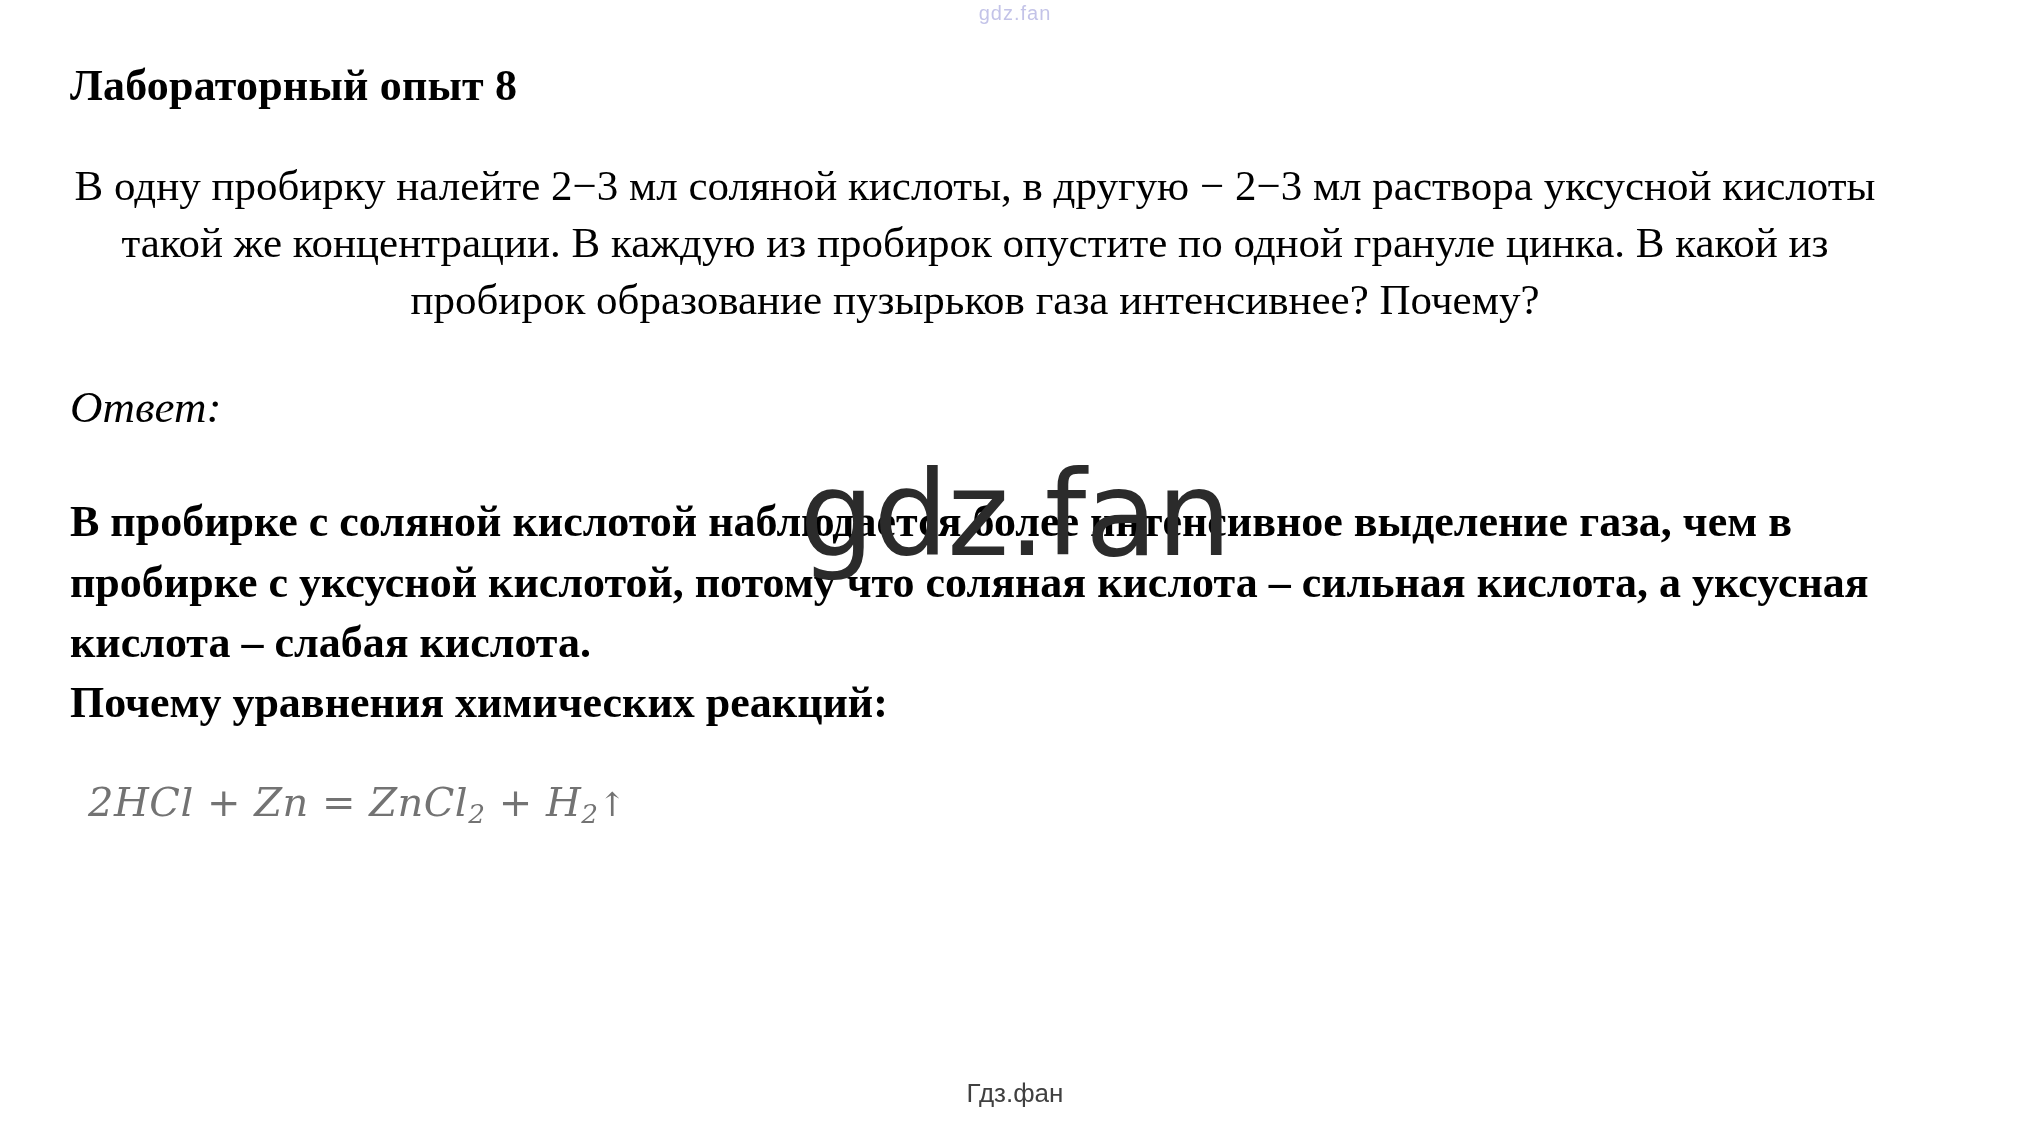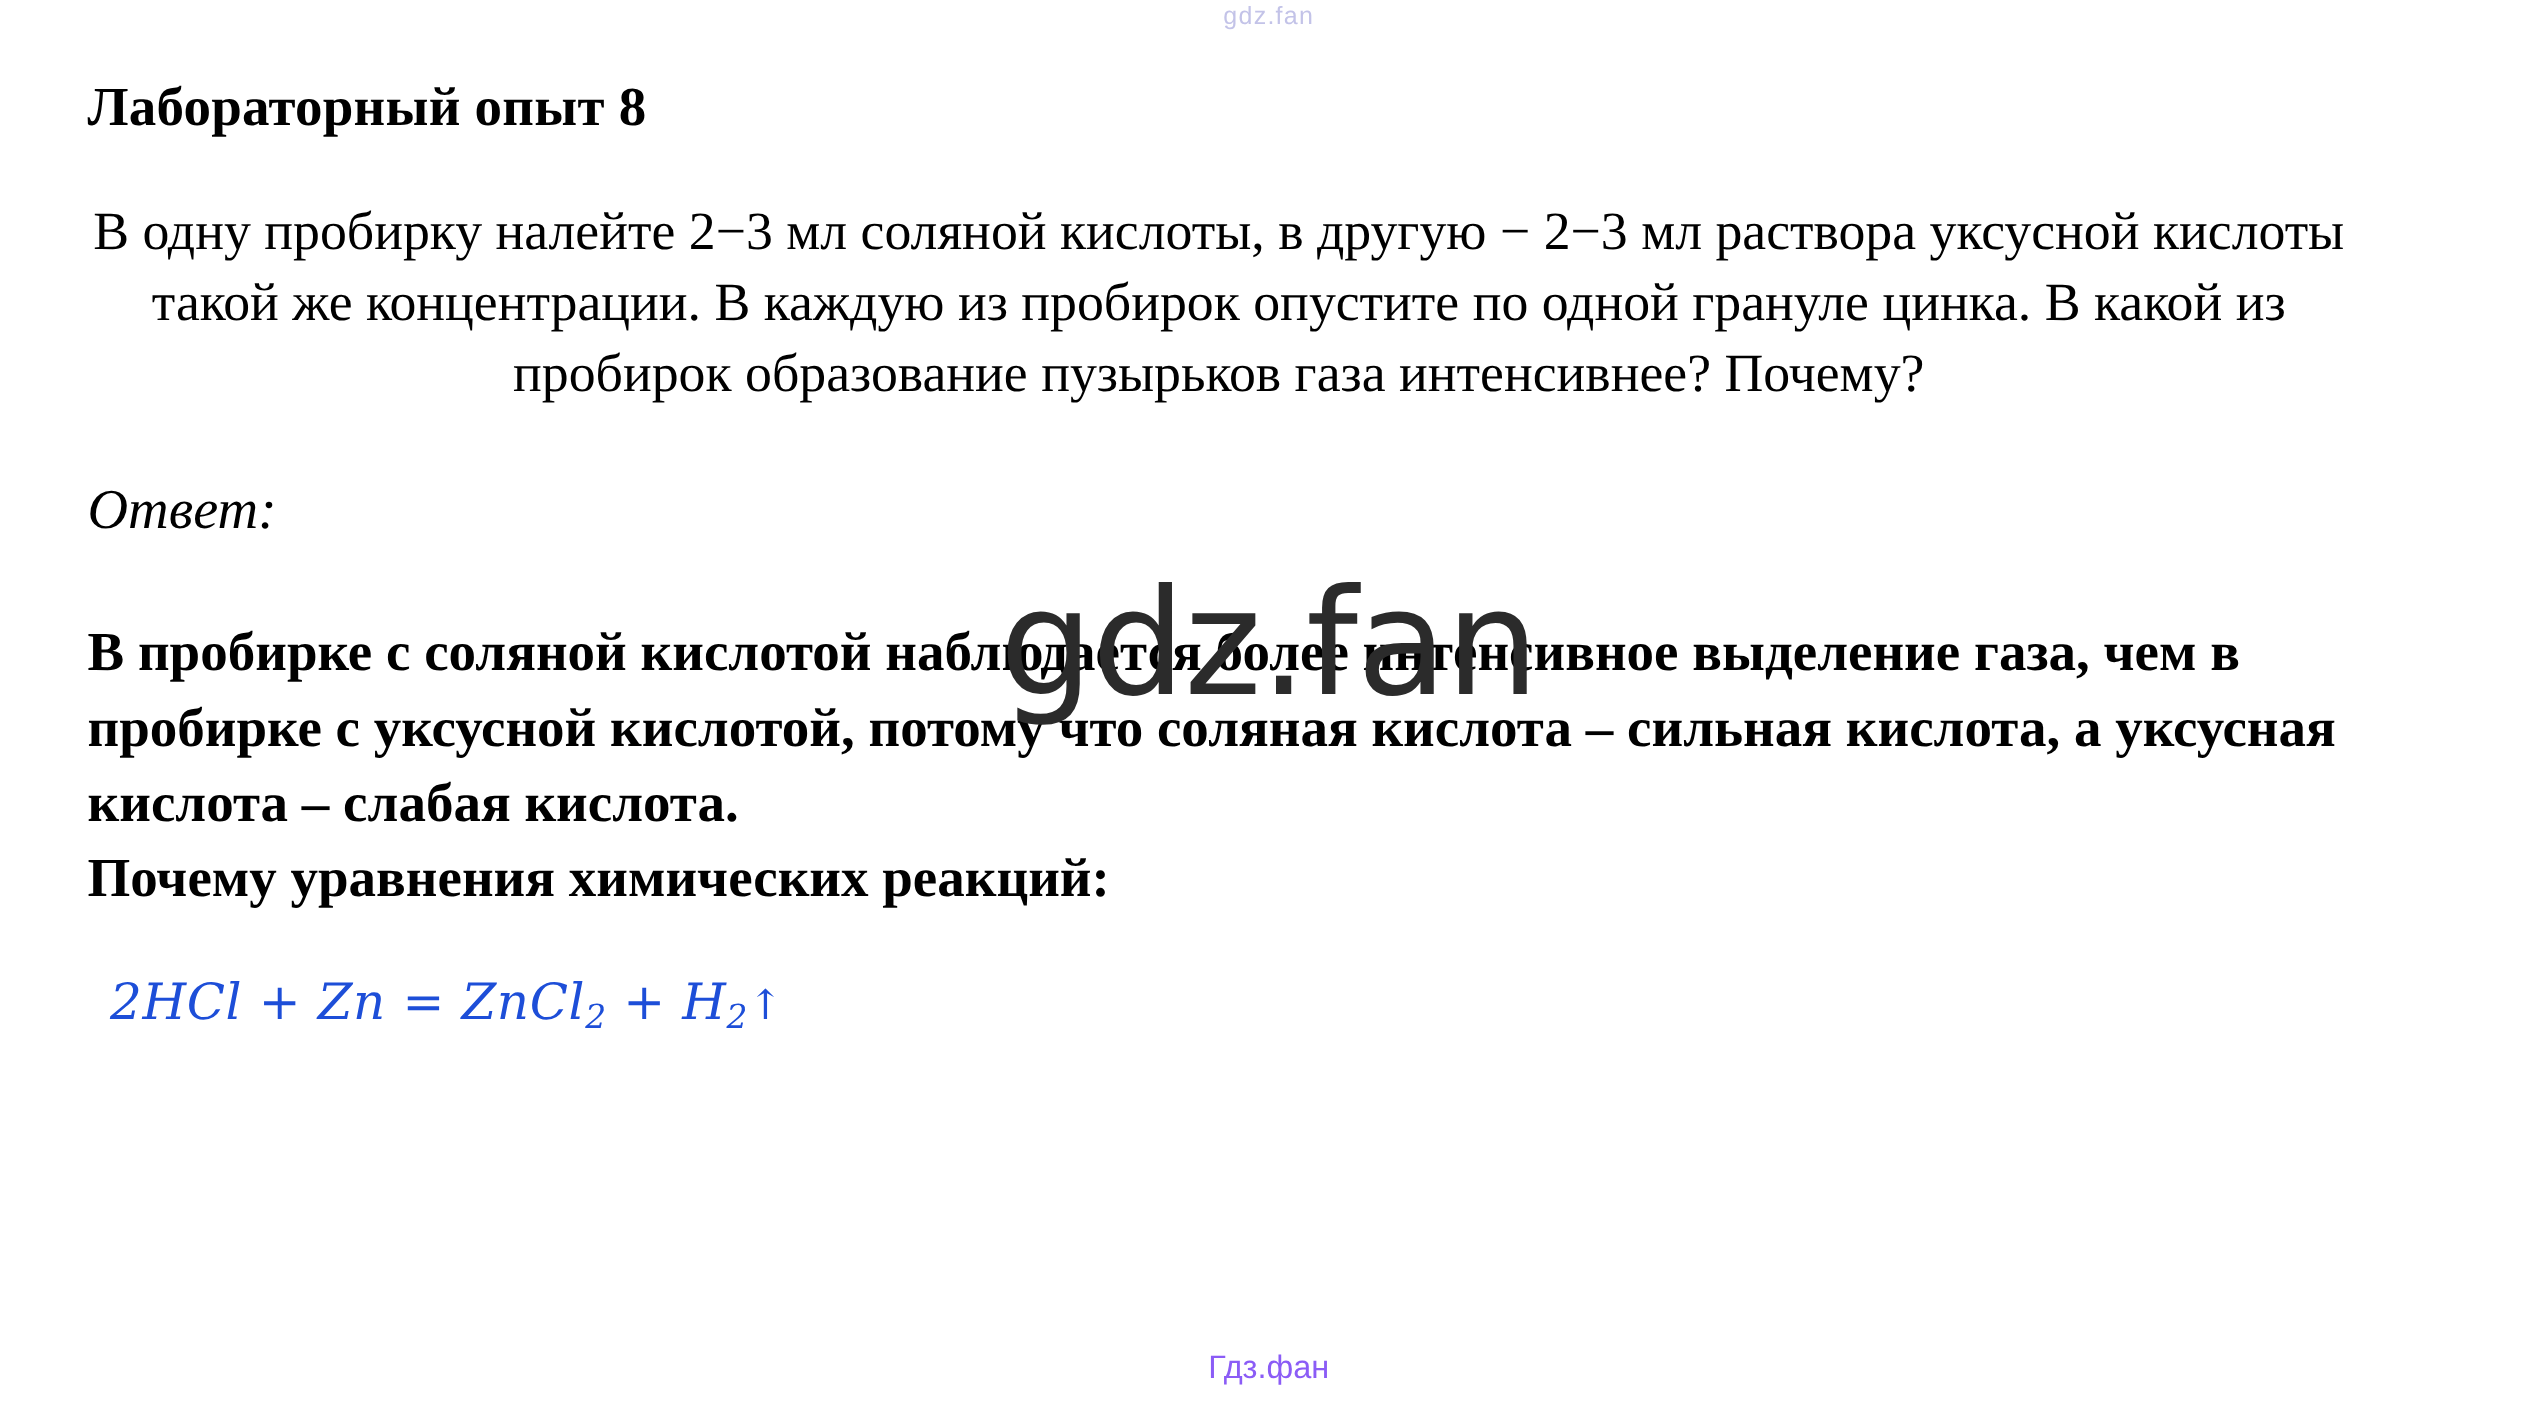--- a/index.html
+++ b/index.html
@@ -76,21 +76,21 @@
 
   .answer-text p {
     margin: 0;
   }
 
   .equations {
     margin-top: 38px;
     margin-left: 18px;
     font-family: "DejaVu Serif", serif;
     font-style: italic;
-    color: #1d4ed8;
+    color: #737373;
   }
 
   .eq {
     font-size: 40px;
     line-height: 1.55;
     letter-spacing: 0.5px;
     white-space: nowrap;
   }
 
   .eq sub {
@@ -120,21 +120,21 @@
   }
 
   .footer-watermark {
     position: absolute;
     left: 0;
     bottom: 32px;
     width: 100%;
     text-align: center;
     font-family: "Liberation Sans", sans-serif;
     font-size: 26px;
-    color: #8b5cf6;
+    color: #404040;
     user-select: none;
   }
 </style>
 </head>
 <body>
 
 <div class="page">
 
   <div class="top-watermark">gdz.fan</div>
 

